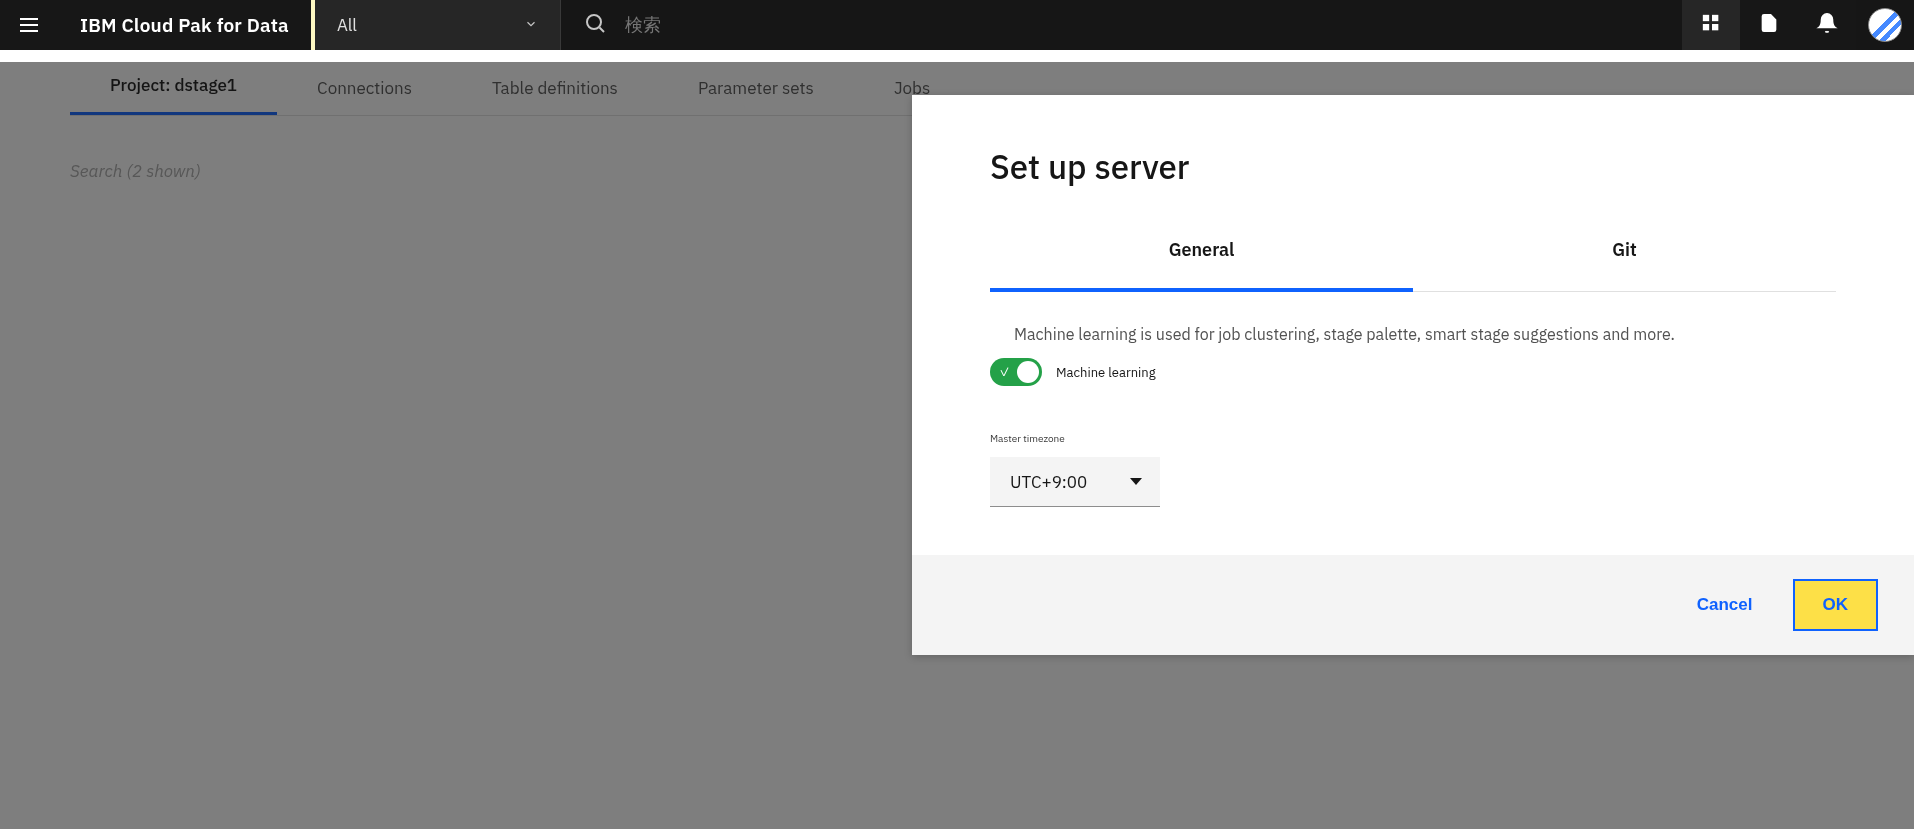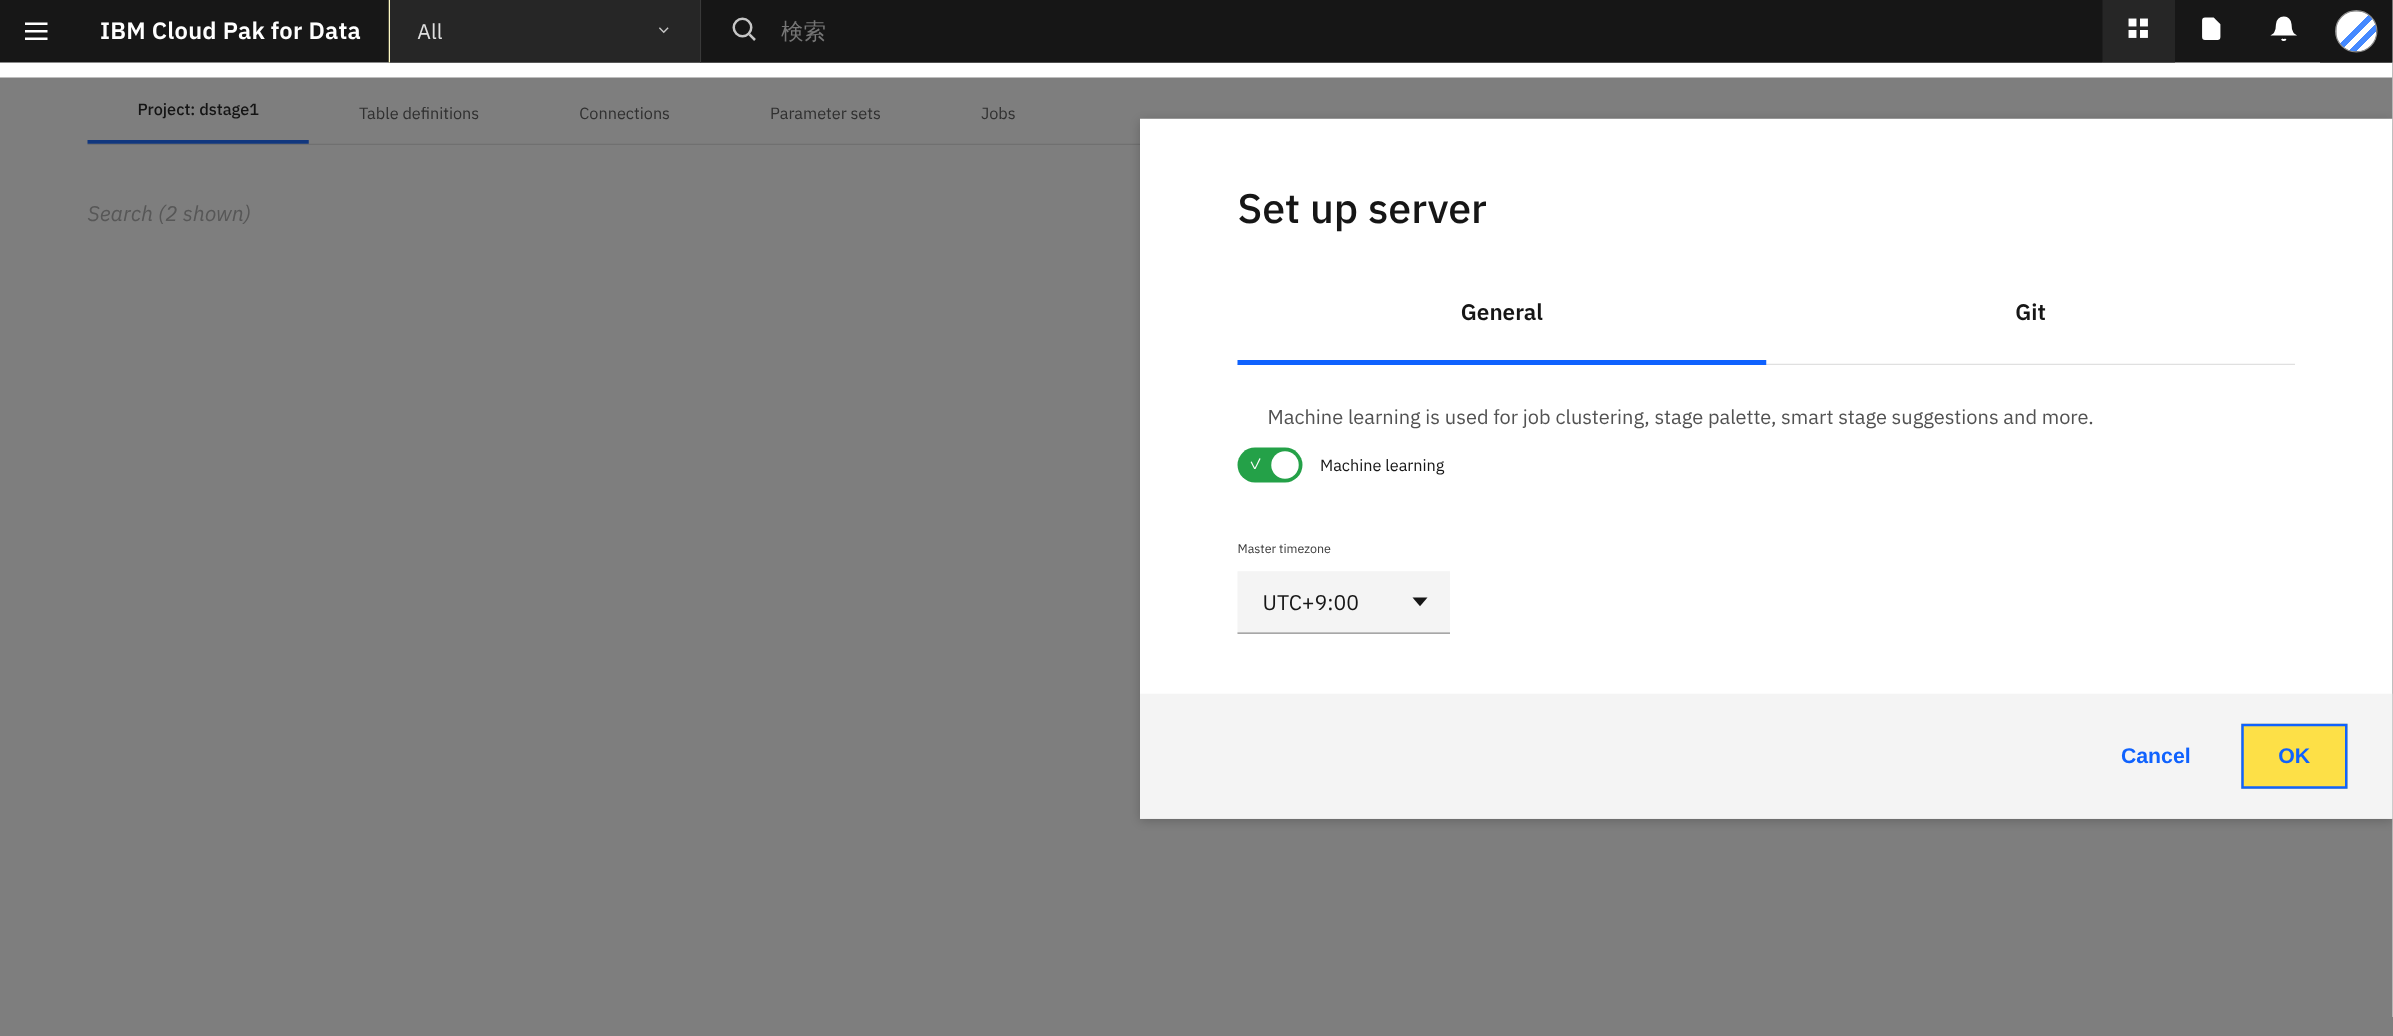--- a/index.html
+++ b/index.html
@@ -36,21 +36,21 @@
       padding: 0 22px 0 22px;
       font-size: 19px;
       font-weight: 600;
       letter-spacing: .2px;
       display:flex;
       align-items:center;
       height:62px;
     }
     .selector {
       background: #262626;
-      border-left: 1px solid #fef9c3;
+      border-left: 4px solid #fef9c3;
       border-right: 1px solid #393939;
       width: 250px;
       display: flex;
       align-items: center;
       justify-content: space-between;
       padding: 0 22px 0 22px;
       font-size: 17px;
       color: #e0e0e0;
       cursor: pointer;
     }
@@ -112,21 +112,21 @@
       padding: 0 70px;
     }
     .bg-tabs {
       display:flex;
       border-bottom: 1px solid #e0e0e0;
       height: 54px;
       align-items:flex-end;
     }
     .bg-tab { 
       padding: 16px 40px;
-      font-size: 13px;
+      font-size: 17px;
       color:#525252;
     }
     .bg-tab.active {
       border-bottom: 3px solid #0f62fe;
       font-weight: 500;
       color:#161616;
     }
     .bg-actions {
       display:flex;
       justify-content:space-between;
@@ -360,22 +360,22 @@
     </div>
     <div class="avatar">
       <div class="circle"></div>
     </div>
   </div>
 </div>
 
 <div class="page-body">
   <div class="bg-tabs">
     <div class="bg-tab active">Project: dstage1</div>
+    <div class="bg-tab">Connections</div>
     <div class="bg-tab">Table definitions</div>
-    <div class="bg-tab">Connections</div>
     <div class="bg-tab">Parameter sets</div>
     <div class="bg-tab">Jobs</div>
   </div>
   <div class="bg-actions">
     <div class="bg-search">Search (2 shown)</div>
     <div class="bg-right">
       <span style="color:#525252;">
         <svg width="20" height="20" viewBox="0 0 24 24" fill="none" stroke="#525252" stroke-width="2">
             <polyline points="23 4 23 10 17 10"></polyline>
             <path d="M20.49 15a9 9 0 1 1-2.12-9.36L23 10"></path>

